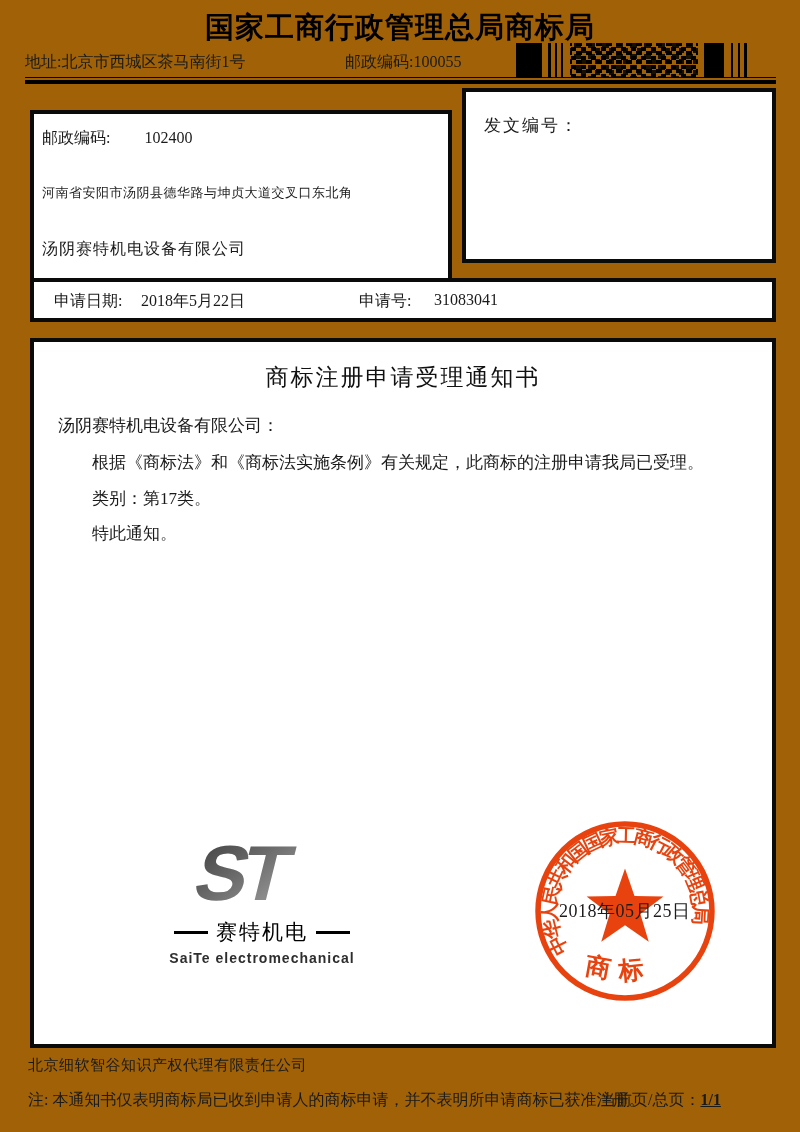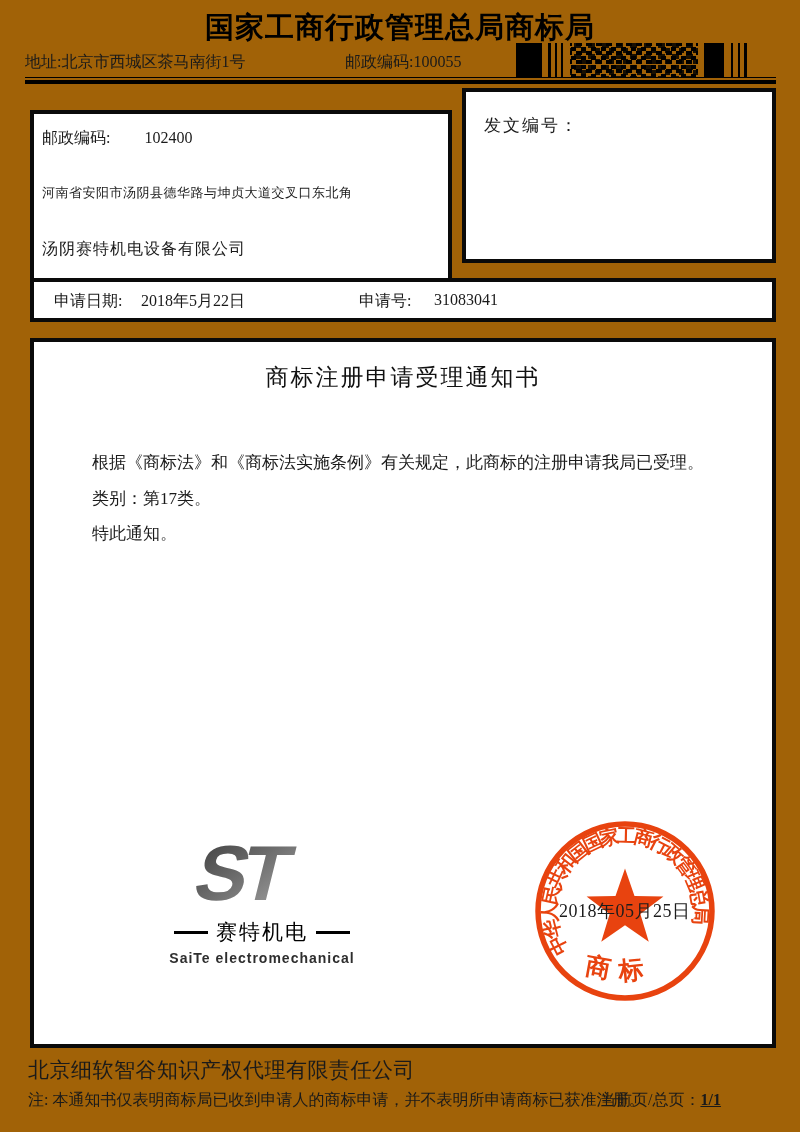--- a/index.html
+++ b/index.html
@@ -68,21 +68,21 @@
   }
 
   
   .stamp-svg { top:820px; left:534px; }
   .stamp-date {
     top:899px; left:559px; font-size:18px; letter-spacing:0.5px;
     color:#1c1c1c; z-index:5; white-space:nowrap;
   }
 
   
-  .agency-line { top:1056px; left:28px; font-size:21px; letter-spacing:0.5px; }
+  .agency-line { top:1056px; left:28px; font-size:15px; letter-spacing:0.5px; }
   .note-line { top:1090px; left:28px; font-size:16px; }
   .page-indicator { top:1090px; left:600px; font-size:16px; }
   .page-indicator b { font-family:"Liberation Serif", serif;text-decoration:underline; }
 </style>
 </head>
 <body>
 
 <div class="page">
 
   <div class="abs org-title">国家工商行政管理总局商标局</div>
@@ -132,20 +132,21 @@
     <div class="inner">
       <span class="app-date-label">申请日期:</span>
       <span class="app-date-value">2018年5月22日</span>
       <span class="app-no-label">申请号:</span>
       <span class="app-no-value">31083041</span>
     </div>
   </div>
 
   <div class="abs box main-box">
     <div class="abs notice-title">商标注册申请受理通知书</div>
+    <div class="abs salutation">汤阴赛特机电设备有限公司：</div>
     <div class="abs paragraph">根据《商标法》和《商标法实施条例》有关规定，此商标的注册申请我局已受理。</div>
     <div class="abs category-line">类别：第17类。</div>
     <div class="abs closing-line">特此通知。</div>
 
     <div class="abs logo-block">
       <svg width="170" height="78" viewBox="0 0 170 78">
         <defs>
           <linearGradient id="stg" x1="0" y1="0" x2="1" y2="1">
             <stop offset="0" stop-color="#3d3d3d"></stop>
             <stop offset="0.5" stop-color="#6e6e6e"></stop>

